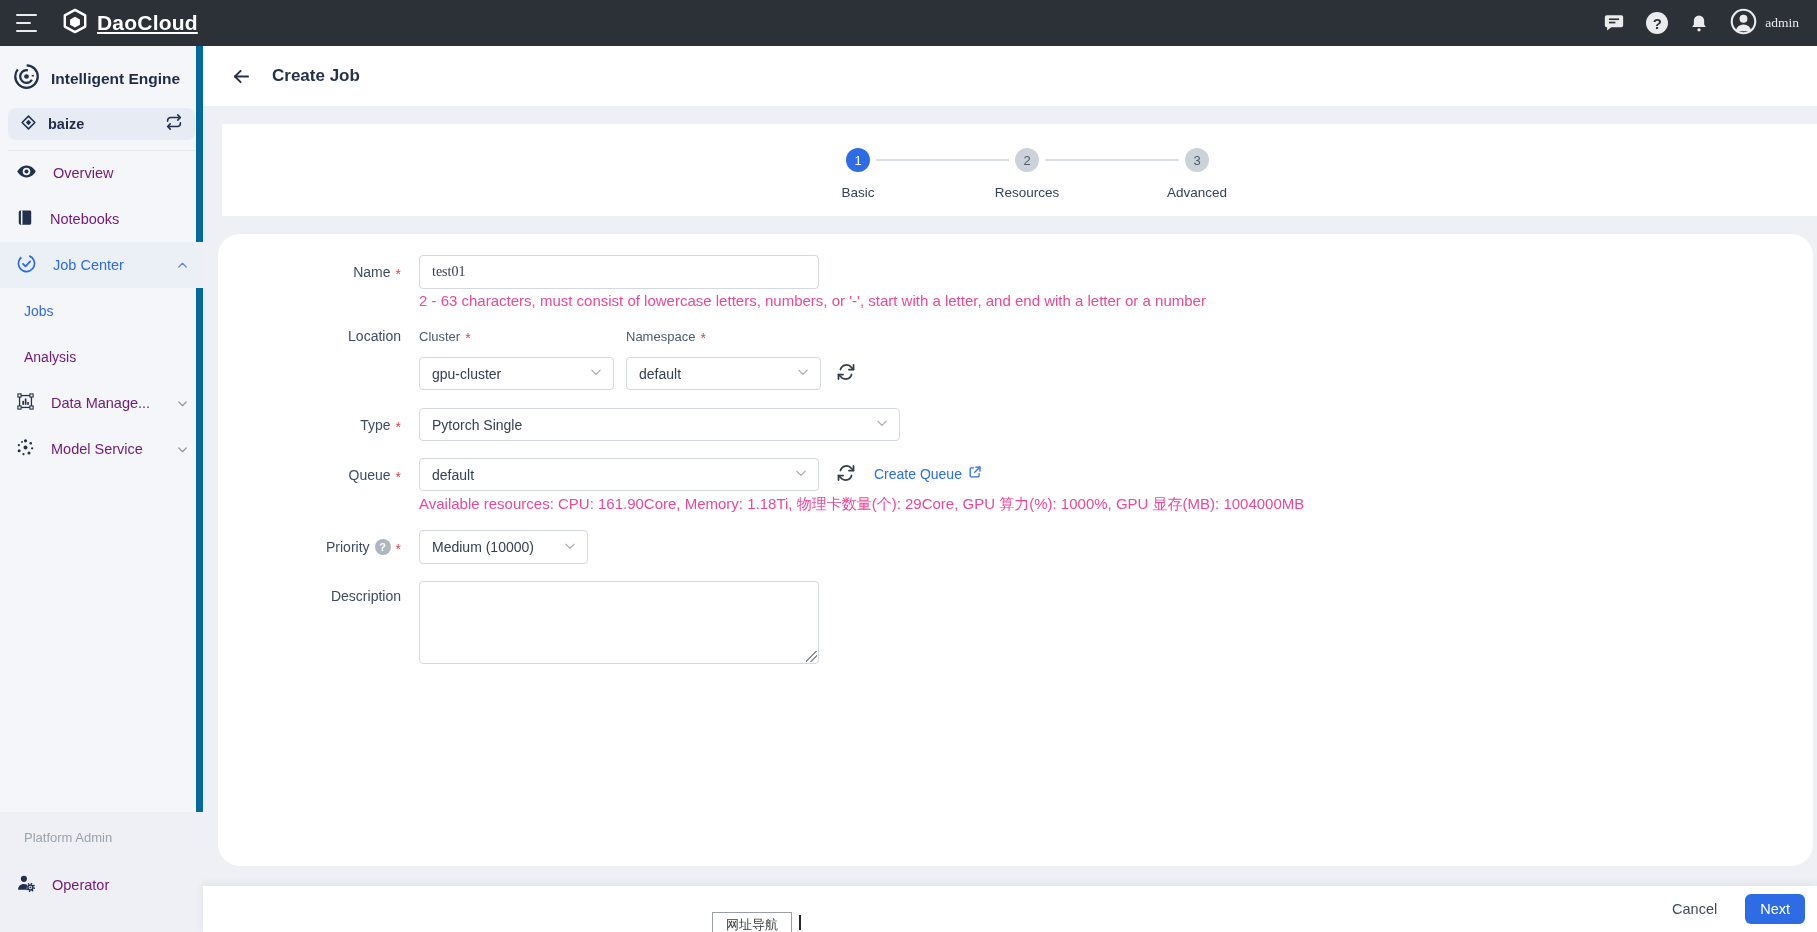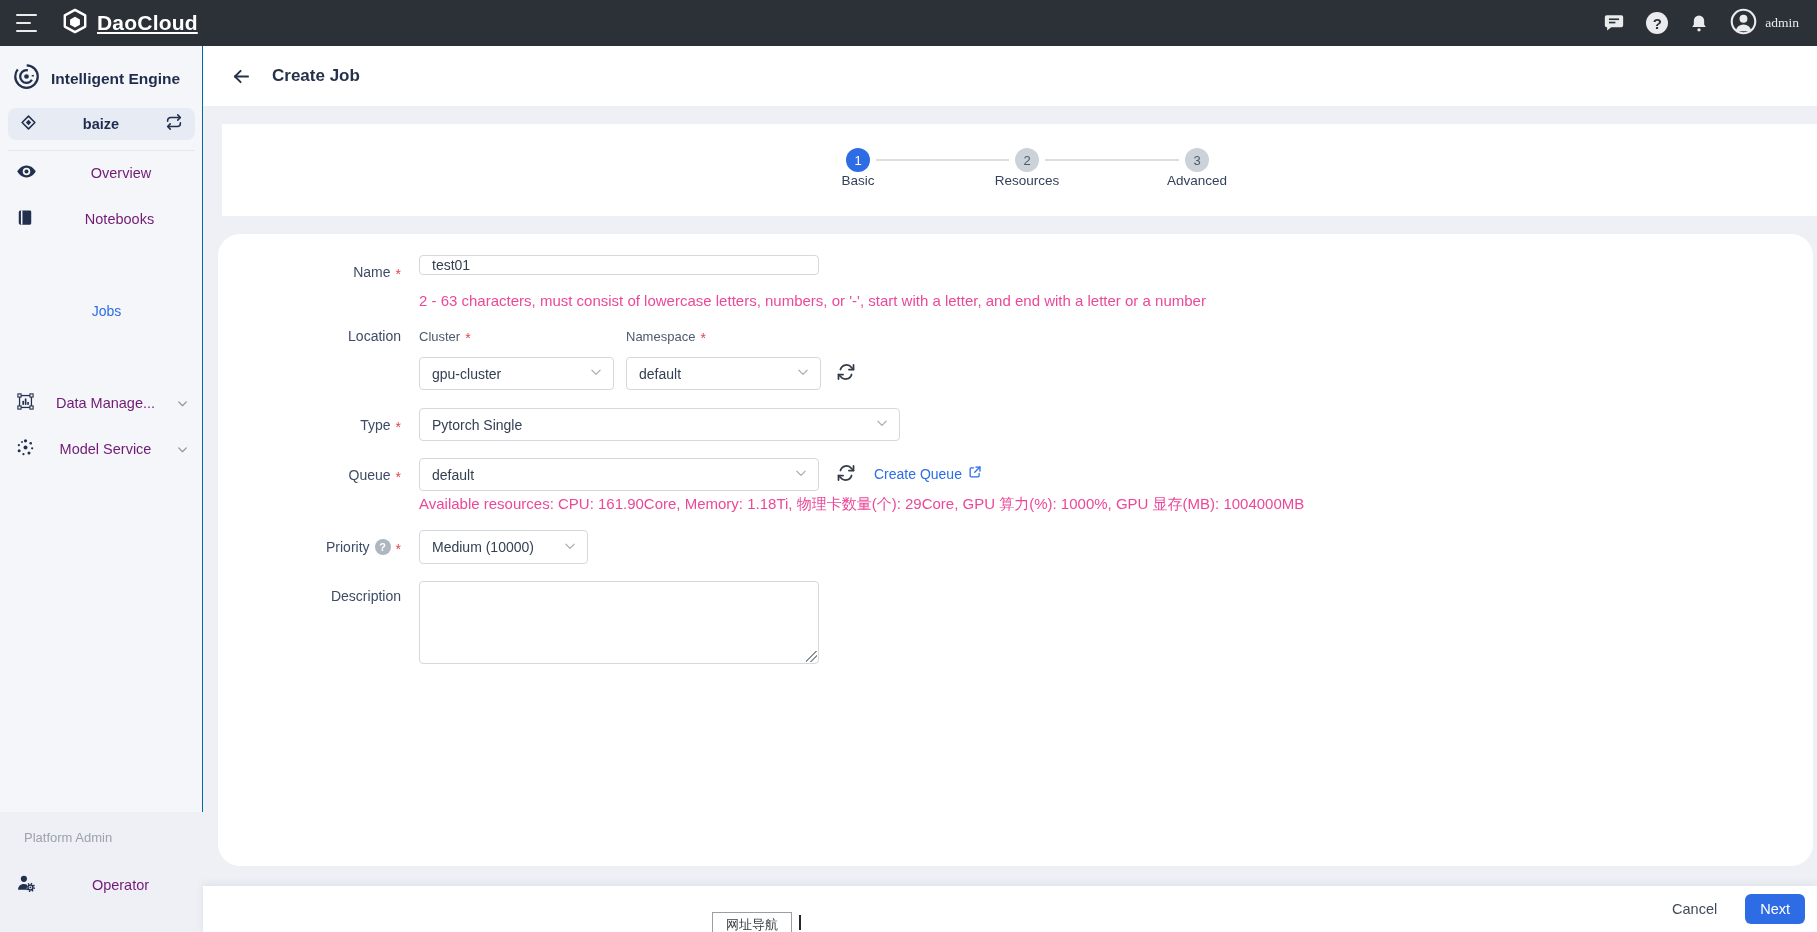--- a/index.html
+++ b/index.html
@@ -14,21 +14,21 @@
   .hamburger span:nth-child(1){ width:21px; } .hamburger span:nth-child(2){ width:15px; } .hamburger span:nth-child(3){ width:21px; }
   .brand { display:flex; align-items:center; gap:9px; }
   .brand-text { color:#fff; font-size:21px; font-weight:bold; letter-spacing:.2px;text-decoration:underline; }
   .tb-right { display:flex; align-items:center; gap:21px; }
   .tb-icon-btn { background:none; border:none; display:flex; align-items:center; }
   .tb-help { width:22px; height:22px; border-radius:50%; background:#e9ebed; color:#2c3137; font-weight:bold; font-size:15px; display:flex; align-items:center; justify-content:center; }
   .tb-user { display:flex; align-items:center; gap:8px; }
   .tb-user-name { color:#e8eaec; font-size:13.5px;font-family:Liberation Serif, serif; }
 
   
-  .sidebar { position:absolute; left:0; top:46px; width:203px; height:766px; background:#f4f6f9; border-right:1px solid #0369a1; z-index:20;text-align:center; }
+  .sidebar { position:absolute; left:0; top:46px; width:203px; height:766px; background:#f4f6f9; border-right:7px solid #0369a1; z-index:20; }
   .side-head { position:absolute; left:13px; top:17px; display:flex; align-items:center; gap:11px; }
   .side-head-title { font-size:15.5px; font-weight:bold; color:#1f2c4d; }
   .workspace-pill { position:absolute; left:8px; top:62px; width:187px; height:32px; background:#e7ecf4; border-radius:8px; display:flex; align-items:center; padding:0 12px; gap:11px; cursor:pointer; }
   .workspace-label { font-size:14.5px; font-weight:bold; color:#1f2c4d; flex:1; }
   .side-divider { position:absolute; left:8px; top:104px; width:187px; height:1px; background:#e3e7ee; }
   .nav-item { position:absolute; left:0; width:203px; height:46px; display:flex; align-items:center; padding:0 14px 0 16px; gap:16px; cursor:pointer; }
   .nav-label { font-size:14.5px; color:#701a75; flex:1; }
   .nav-item.active { background:#ebeff6; }
   .nav-item.active .nav-label { color:#2e6ce5; }
   .nav-sub { padding-left:24px; }
@@ -39,27 +39,27 @@
 
   
   .page-header { position:absolute; left:203px; top:46px; width:1614px; height:60px; background:#fff; display:flex; align-items:center; gap:20px; padding-left:28px; z-index:10; }
   .back-btn { background:none; border:none; display:flex; align-items:center; }
   .page-title { font-size:17px; font-weight:bold; color:#25324a; }
 
   .stepper-card { position:absolute; left:222px; top:124px; width:1595px; height:92px; background:#fff; }
   .step { position:absolute; width:140px; text-align:center; top:24px; }
   .step-circle { width:24px; height:24px; border-radius:50%; background:#cbd2da; color:#4d5a66; font-size:13px; display:flex; align-items:center; justify-content:center; margin:0 auto; }
   .step.active .step-circle { background:#2e6ce5; color:#fff; }
-  .step-label { margin-top:1px; font-size:13.5px; color:#33425c;text-align:center; }
+  .step-label { margin-top:13px; font-size:13.5px; color:#33425c;text-align:center; }
   .step-line { position:absolute; top:35px; height:2px; background:#d9dee4; }
 
   .form-card { position:absolute; left:218px; top:234px; width:1595px; height:632px; background:#fff;border-radius:22px; }
   .row-label { position:absolute; left:0; width:183px; height:33px; display:flex; align-items:center; justify-content:flex-end; gap:5px; font-size:14px; color:#3d4c64; }
   .req { color:#e0454d; font-size:14px; position:relative; top:2px; }
-  .text-input { position:absolute; left:201px; width:400px; height:16px; border:1px solid #d4d9e0; border-radius:4px; padding:9px 12px; font-size:14px; color:#333f52; outline:none; background:#fff; font-family:Liberation Sans, sans-serif; }
+  .text-input { position:absolute; left:201px; width:400px; height:16px; border:1px solid #d4d9e0; border-radius:4px; padding:16px 12px; font-size:14px; color:#333f52; outline:none; background:#fff; font-family:Liberation Serif, serif; }
   .sel { position:absolute; height:33px; border:1px solid #d4d9e0; border-radius:4px; background:#fff; display:flex; align-items:center; justify-content:space-between; padding:0 10px 0 12px; font-size:14px; color:#333f52; cursor:pointer; }
   .hint { position:absolute; left:201px; font-size:15px; color:#ec4899; white-space:nowrap;text-align:center; }
   .sub-label { position:absolute; font-size:13px; color:#4c5a6e; display:flex; gap:5px; }
   .icon-btn { background:none; border:none; display:flex; align-items:center; }
   .link { position:absolute; display:flex; align-items:center; gap:6px; font-size:14px; color:#2b6de8; text-decoration:none; cursor:pointer; }
   .q-circle { width:16px; height:16px; border-radius:50%; background:#aeb6bf; color:#fff; font-size:11px; font-weight:bold; display:flex; align-items:center; justify-content:center; }
   .textarea { position:absolute; left:201px; top:347px; width:400px; height:83px; border:1px solid #d4d9e0; border-radius:4px; resize:none; outline:none; font-family:inherit; font-size:14px; padding:8px 12px; color:#333f52; }
   .resize-grip { position:absolute; left:588px; top:417px; width:11px; height:11px; pointer-events:none;
     background:linear-gradient(135deg, transparent 0 45%, #8a929c 45% 52%, transparent 52% 68%, #8a929c 68% 75%, transparent 75%); }
 
@@ -172,25 +172,42 @@
   <div class="nav-item" style="top:150px">
     <span>
       <svg width="18" height="19" viewBox="0 0 24 24">
           <path d="M6 2.5 h12.5 a1.8 1.8 0 0 1 1.8 1.8 v15.4 a1.8 1.8 0 0 1 -1.8 1.8 H6 a2.3 2.3 0 0 1 -2.3 -2.3 V4.8 A2.3 2.3 0 0 1 6 2.5 Z" fill="#22304e"></path>
           <rect x="6.6" y="2.5" width="2" height="19" fill="#f4f6f9"></rect>
         </svg>
     </span>
     <span class="nav-label">Notebooks</span>
   </div>
 
+  <div class="nav-item active" style="top:196px">
+    <span>
+      <svg width="21" height="21" viewBox="0 0 24 24">
+          <circle cx="12" cy="12" r="9.2" fill="none" stroke="#2e6ce5" stroke-width="2" stroke-dasharray="48 10" transform="rotate(-70 12 12)"></circle>
+          <path d="M8 12.4 l2.9 2.9 L16.2 9.6" fill="none" stroke="#2e6ce5" stroke-width="2.1" stroke-linecap="round" stroke-linejoin="round"></path>
+        </svg>
+    </span>
+    <span class="nav-label">Job Center</span>
+    <span class="chev-nav">
+      <svg width="13" height="13" viewBox="0 0 24 24" fill="none" stroke="#5f84d8" stroke-width="2.4" stroke-linecap="round" stroke-linejoin="round">
+          <polyline points="5 15 12 8 19 15"></polyline>
+        </svg>
+    </span>
+  </div>
 
   <div class="nav-item nav-sub selected" style="top:242px">
     <span class="nav-label">Jobs</span>
   </div>
 
+  <div class="nav-item nav-sub" style="top:288px">
+    <span class="nav-label">Analysis</span>
+  </div>
 
   <div class="nav-item" style="top:380px">
     <span>
       <svg width="19" height="19" viewBox="0 0 24 24" fill="#22304e">
           <circle cx="12" cy="3.6" r="2"></circle>
           <circle cx="18.6" cy="6.6" r="1.6"></circle>
           <circle cx="20.4" cy="13" r="1.4"></circle>
           <circle cx="16.4" cy="19" r="1.9"></circle>
           <circle cx="9.4" cy="20.4" r="1.4"></circle>
           <circle cx="4" cy="16" r="1.9"></circle>

